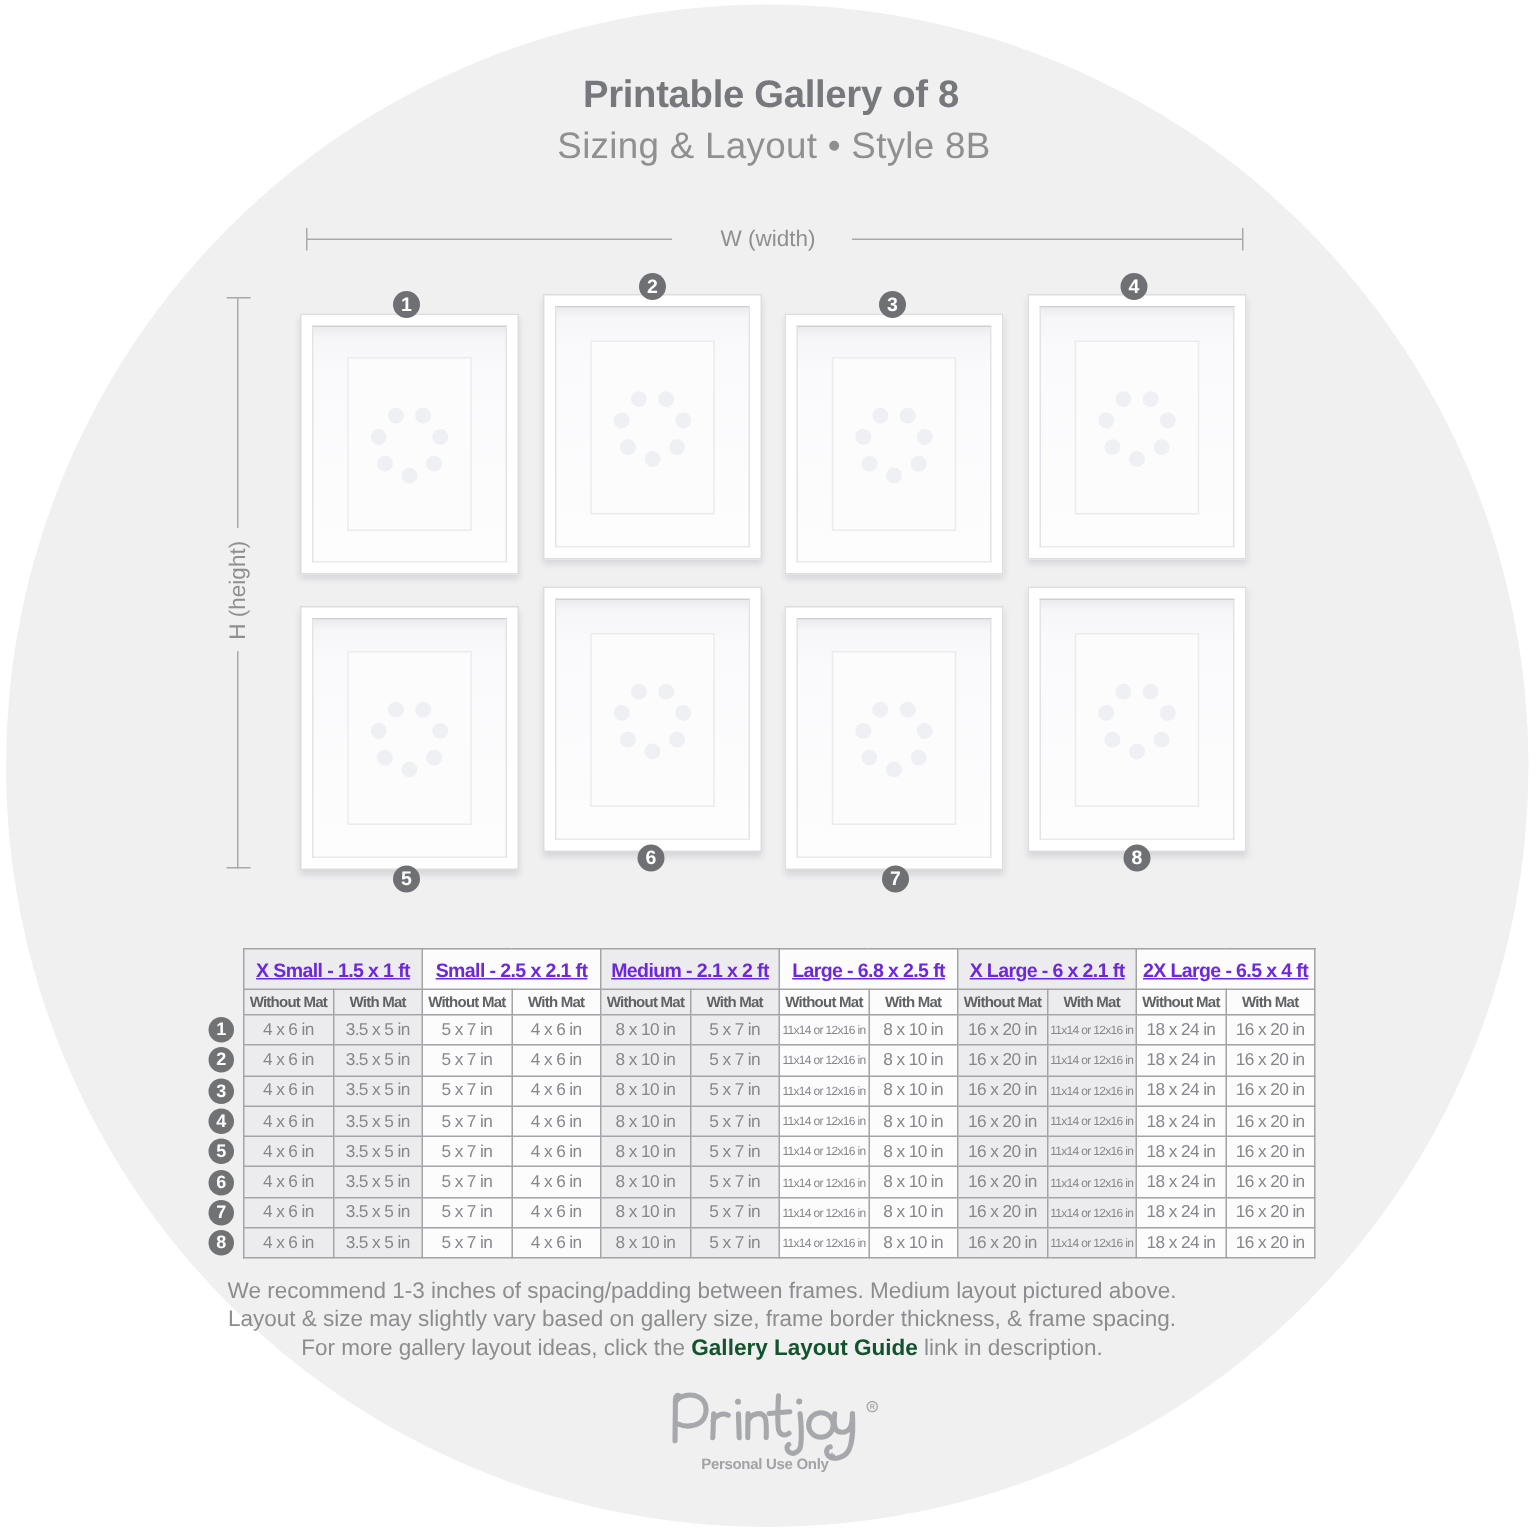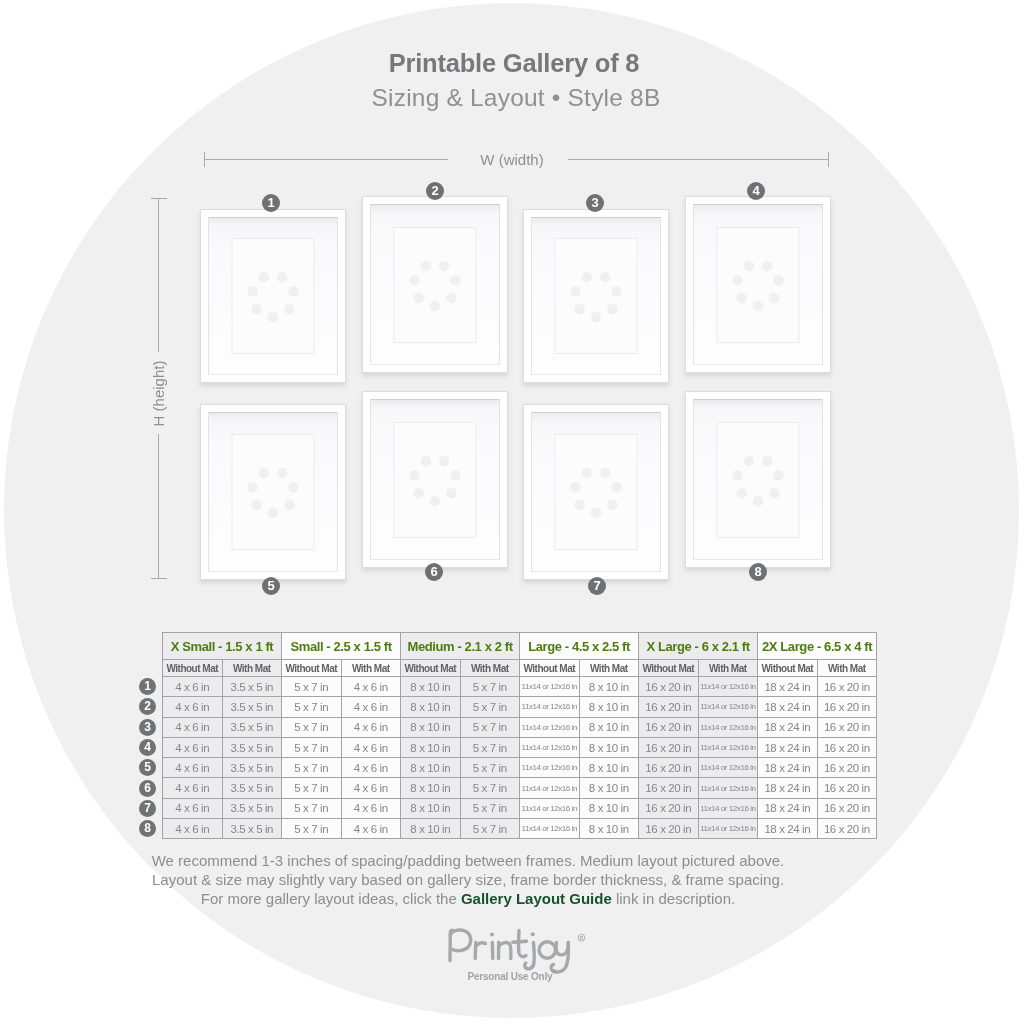--- a/index.html
+++ b/index.html
@@ -16,21 +16,21 @@
         width:81px;height:114px;background:#fcfcfd;border:1px solid #ebebee;}
   .dots{position:absolute;left:50%;top:50%;transform:translate(-50%,-50%);}
   .badge{position:absolute;width:18px;height:18px;border-radius:50%;background:#6f7073;
          color:#fff;font-weight:bold;font-size:13px;line-height:18px;text-align:center;}
   .dimline{position:absolute;background:#a9a9ac;}
   .dimtext{position:absolute;color:#8d8f91;font-size:15px;}
   
   table.sz{border-collapse:collapse;table-layout:fixed;}
   table.sz td{border:1px solid #a2a4a6;text-align:center;vertical-align:middle;
               padding:0;overflow:hidden;white-space:nowrap;}
-  td.gh{font-size:13px;font-weight:bold;color:#4d7c0f;letter-spacing:-0.4px;}
+  td.gh{font-size:13px;font-weight:bold;color:#6d28d9;letter-spacing:-0.4px;text-decoration:underline;}
   td.sh{font-size:10px;font-weight:bold;color:#606264;letter-spacing:-0.5px;}
   td.dt{font-size:11.5px;color:#85878a;letter-spacing:-0.4px;}
   td.dts{font-size:8px;color:#85878a;letter-spacing:-0.45px;}
   .colA{background:#ececee;}
   .colB{background:#fcfcfd;}
   .rowbadge{position:absolute;width:17px;height:17px;border-radius:50%;background:#717274;
             color:#fff;font-weight:bold;font-size:12px;line-height:17px;text-align:center;}
   .fline{position:absolute;width:936px;text-align:center;color:#8b8d8f;font-size:15px;line-height:19px;}
 </style>
 </head>
@@ -237,23 +237,23 @@
         <col class="colB" span="2" style="width:59.5px">
     <col class="colA" span="2" style="width:59.5px">
         <col class="colB" span="2" style="width:59.5px">
     <col class="colA" span="2" style="width:59.5px">
         <col class="colB" span="2" style="width:59.5px">
   </colgroup>
 
   <tbody>
         <tr style="height:27px;">
     <td class="gh" colspan="2">X Small - 1.5 x 1 ft</td>
-    <td class="gh" colspan="2">Small - 2.5 x 1.5 ft</td>
+    <td class="gh" colspan="2">Small - 2.5 x 2.1 ft</td>
     <td class="gh" colspan="2">Medium - 2.1 x 2 ft</td>
-    <td class="gh" colspan="2">Large - 4.5 x 2.5 ft</td>
+    <td class="gh" colspan="2">Large - 6.8 x 2.5 ft</td>
     <td class="gh" colspan="2">X Large - 6 x 2.1 ft</td>
     <td class="gh" colspan="2">2X Large - 6.5 x 4 ft</td>
   </tr>
 
   <tr style="height:17px;padding-left:40px;">
     <td class="sh">Without Mat</td>
           <td class="sh">With Mat</td>
     <td class="sh">Without Mat</td>
           <td class="sh">With Mat</td>
     <td class="sh">Without Mat</td>

